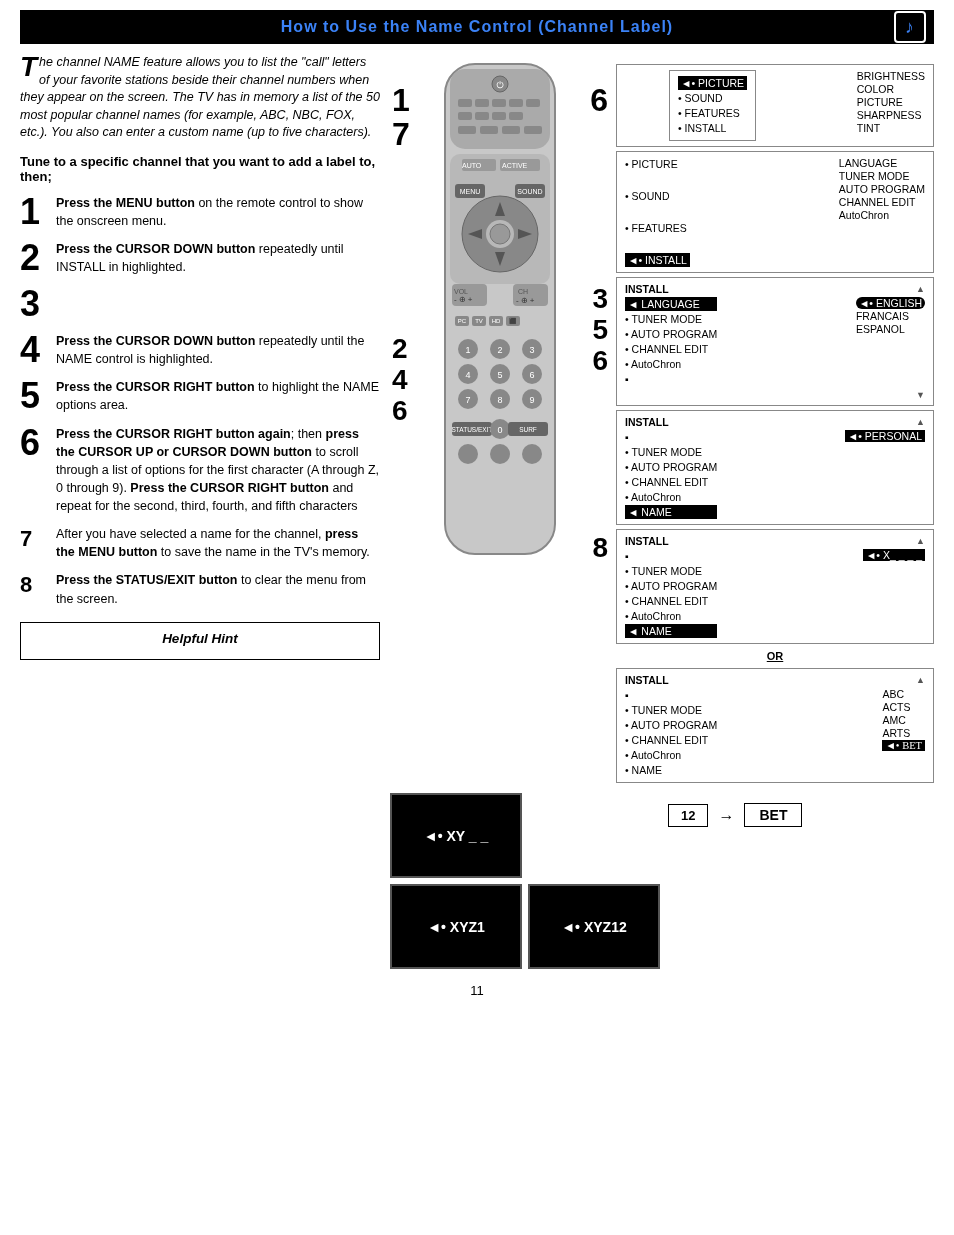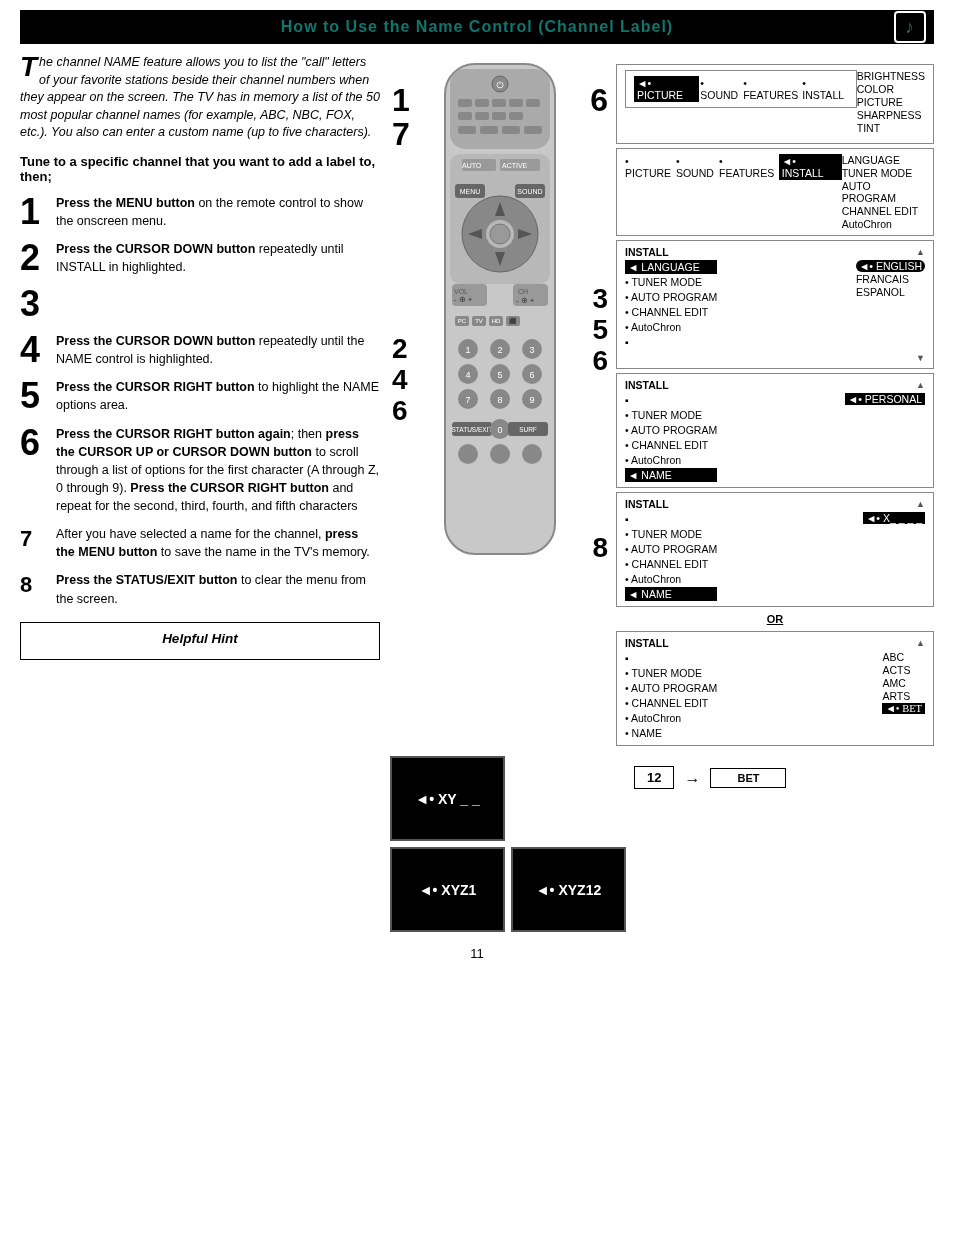--- a/index.html
+++ b/index.html
@@ -8,21 +8,21 @@
       min-height: 1235px;
       background: #fff;
       font-family: Arial, Helvetica, sans-serif;
       font-size: 13px;
       color: #000;
     }
 
     
     .page-header {
       background: #000;
-      color: #0f766e;
+      color: #3b82f6;
       text-align: center;
       padding: 8px 10px;
       font-size: 16px;
       font-weight: bold;
       letter-spacing: 1px;
       margin: 10px 20px 0 20px;
       display: flex;
       align-items: center;
       justify-content: center;
       position: relative;
@@ -151,21 +151,21 @@
     .panel-row {
       display: flex;
       justify-content: space-between;
       align-items: flex-start;
     }
     .up-arrow { font-size: 9px; color: #555; }
     .down-arrow { font-size: 9px; color: #555; }
     .black-screen {
       background: #000;
       color: #fff;
-      width: 115px;
+      width: 132px;
       height: 85px;
       display: flex;
       align-items: center;
       justify-content: center;
       font-size: 14px;
       font-weight: bold;
       border: 2px solid #555;
     }
 
     .channel-label-note {
@@ -187,22 +187,22 @@
       font-weight: bold;
       min-width: 40px;
       text-align: center;
     }
     .channel-arrow {
       font-size: 16px;
       font-weight: bold;
     }
     .channel-name-box {
       border: 1px solid #000;
-      padding: 3px 26px;
-      font-size: 11px;
+      padding: 3px 14px;
+      font-size: 14px;
       font-weight: bold;
     }
 
     .page-number {
       text-align: center;
       font-size: 13px;
       margin: 14px 0 8px 0;
     }
 
     .or-label {
@@ -384,39 +384,39 @@
           <circle cx="78" cy="400" r="10" fill="#888"></circle>
           <circle cx="110" cy="400" r="10" fill="#888"></circle>
           <circle cx="142" cy="400" r="10" fill="#888"></circle>
         </svg>
       </div>
 
       <div style="flex:1; display:flex; flex-direction:column; gap:4px; margin-top:10px;">
 
         <div class="menu-panel" style="min-height:80px;">
           <div class="panel-row">
-            <div class="menu-panel .menu-col" style="display:flex;flex-direction:row;gap:1px;">
+            <div class="menu-panel .menu-col" style="display:flex;flex-direction:column;gap:1px;margin-left:44px;">
               <div class="panel-item highlighted">◄• PICTURE</div>
               <div class="panel-item">• SOUND</div>
               <div class="panel-item">• FEATURES</div>
               <div class="panel-item">• INSTALL</div>
             </div>
             <div style="display:flex;flex-direction:column;gap:1px;font-size:10.5px;">
               <div>BRIGHTNESS</div>
               <div>COLOR</div>
               <div>PICTURE</div>
               <div>SHARPNESS</div>
               <div>TINT</div>
             </div>
           </div>
         </div>
 
         <div class="menu-panel" style="min-height:80px;">
           <div class="panel-row">
-            <div style="display:flex;gap:0;">
+            <div style="display:flex;flex-direction:column;gap:18px;">
               <div class="panel-item">• PICTURE</div>
               <div class="panel-item">• SOUND</div>
               <div class="panel-item">• FEATURES</div>
               <div class="panel-item highlighted">◄• INSTALL</div>
             </div>
             <div style="display:flex;flex-direction:column;gap:1px;font-size:10.5px;">
               <div>LANGUAGE</div>
               <div>TUNER MODE</div>
               <div>AUTO PROGRAM</div>
               <div>CHANNEL EDIT</div>

